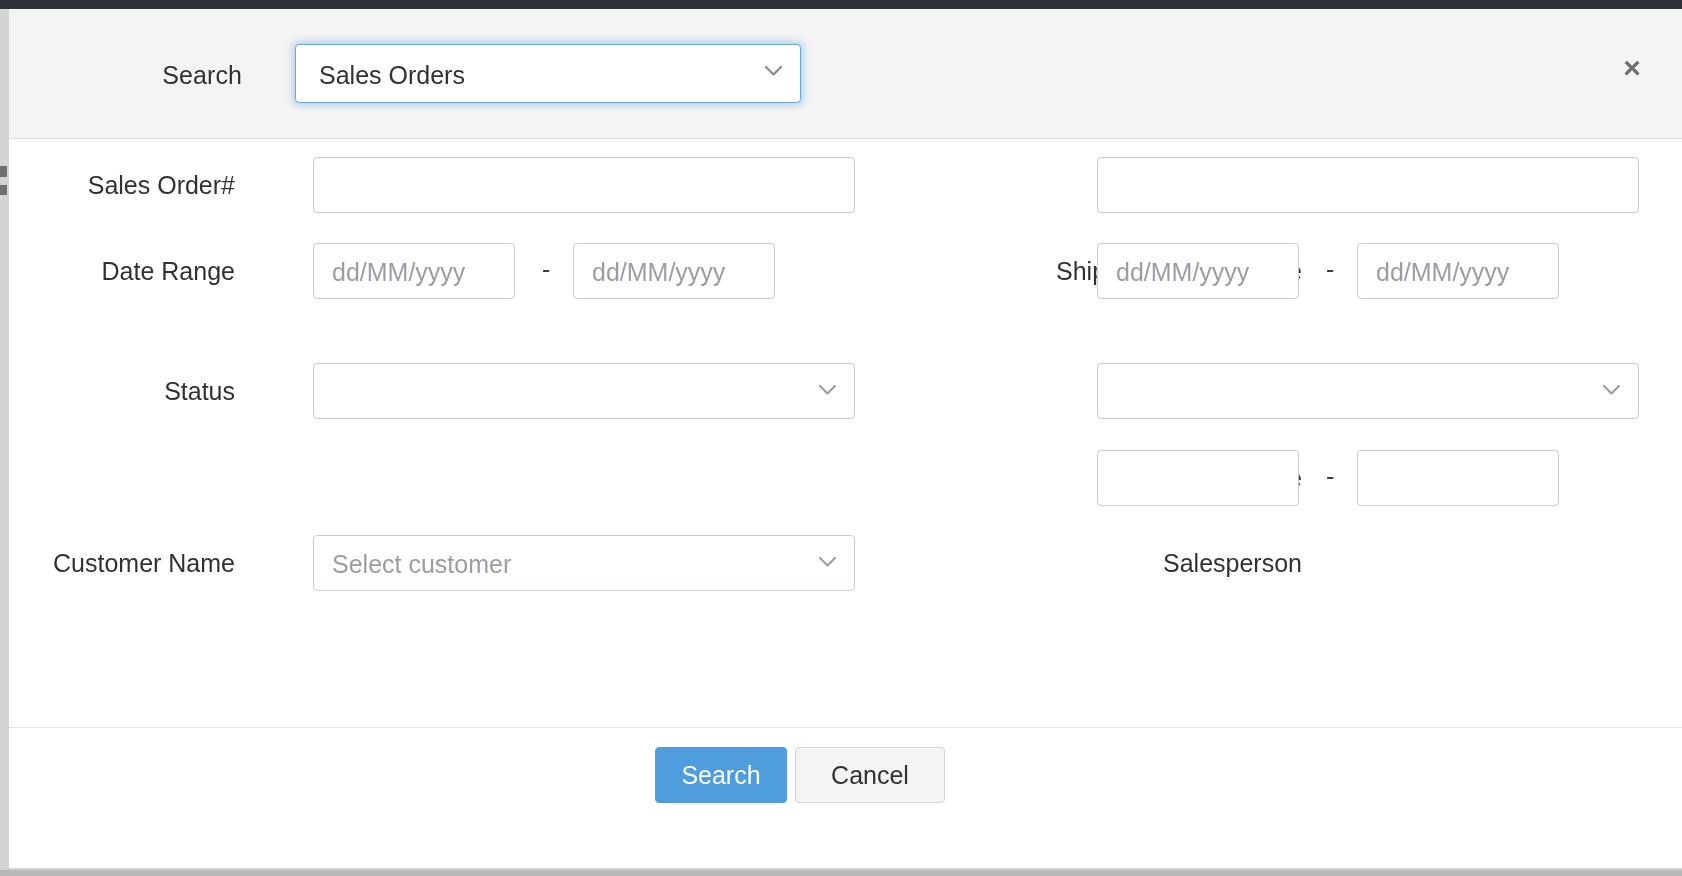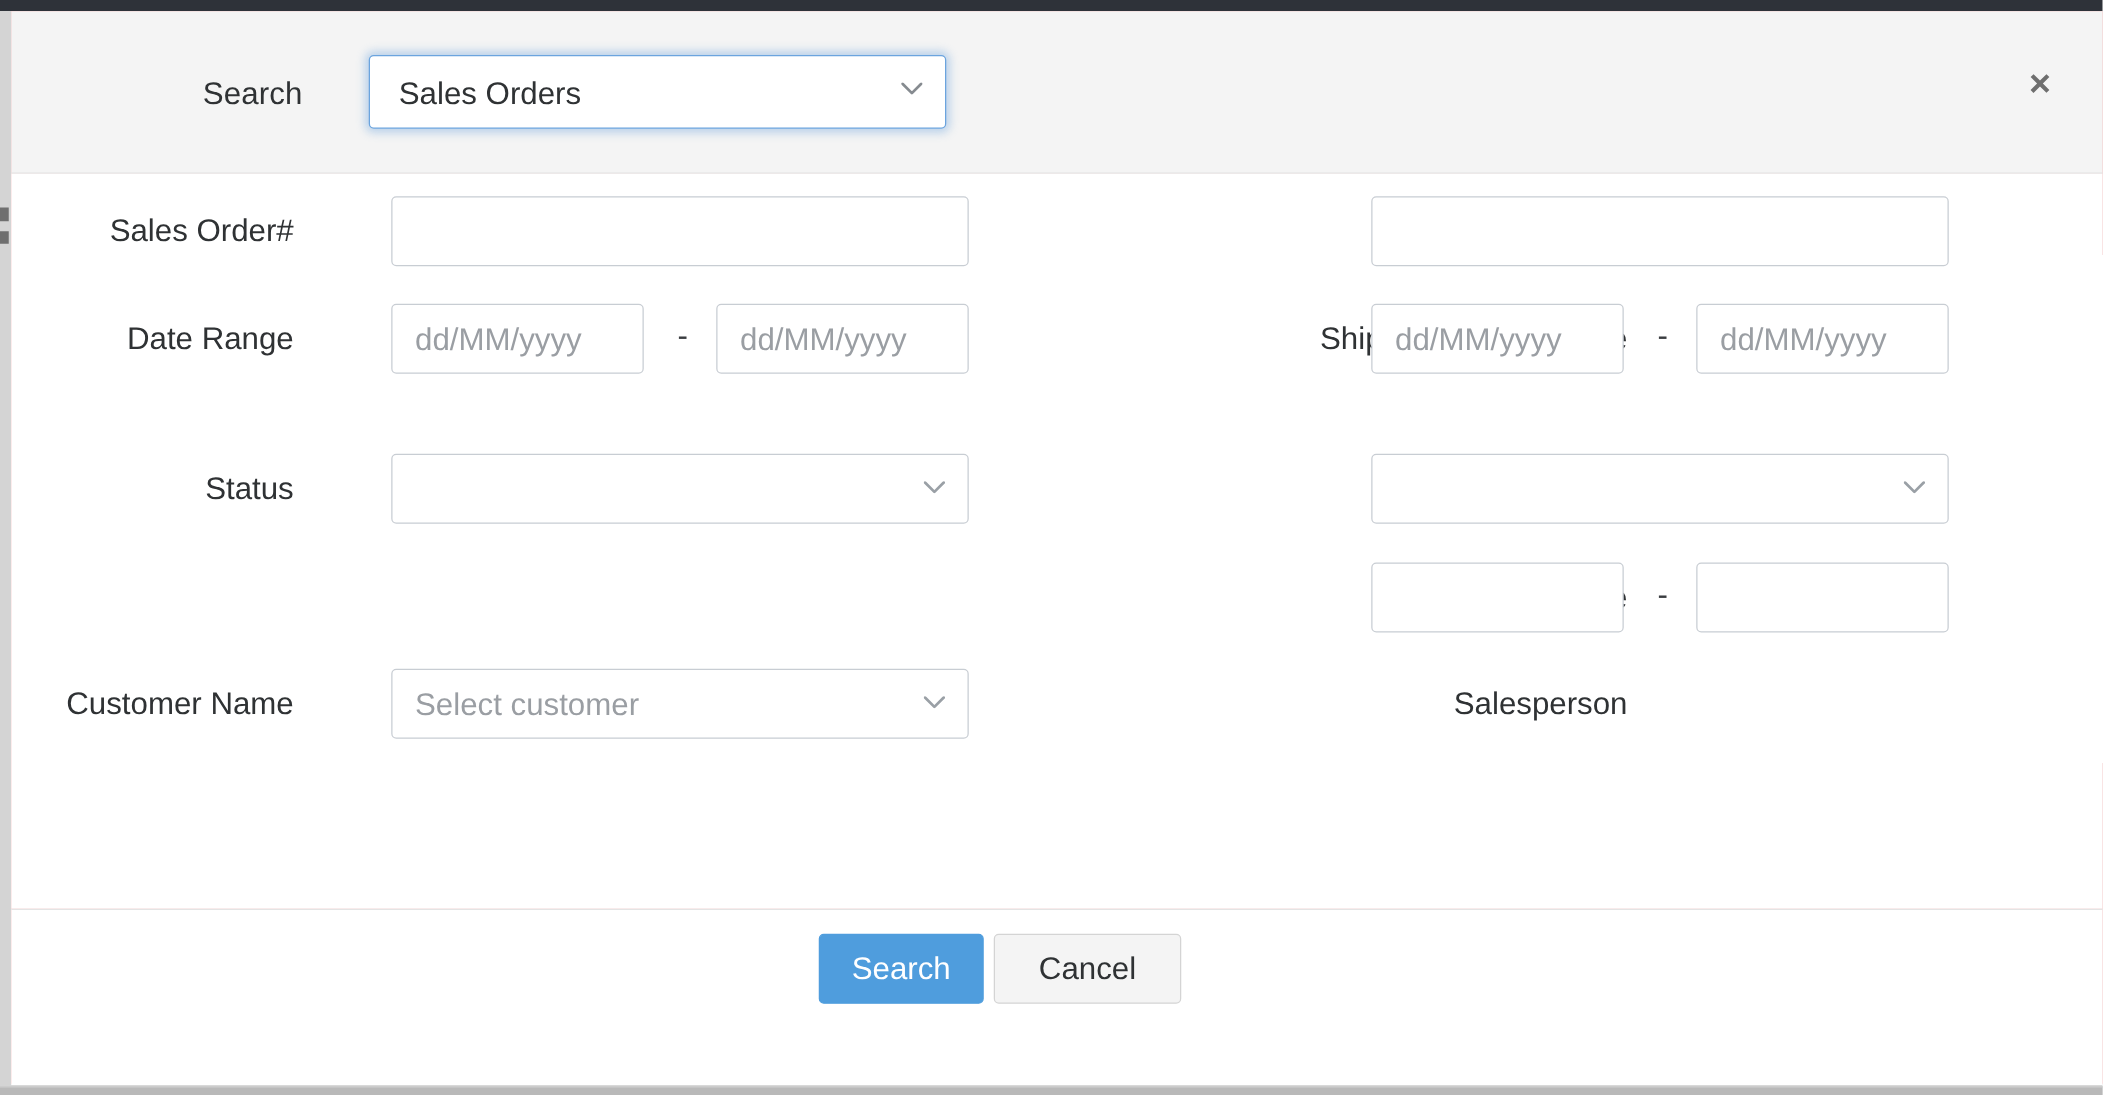--- a/index.html
+++ b/index.html
@@ -57,21 +57,21 @@
   .left-rail-tick.a { top: 157px; height: 11px; }
   .left-rail-tick.b { top: 176px; height: 10px; }
 
   
   .modal {
     position: absolute;
     left: 9px;
     top: 9px;
     width: 1673px;
     height: 858px;
-    background: #fca5a5;
+    background: #be185d;
     box-sizing: border-box;
   }
 
   .modal-header {
     position: relative;
     height: 129px;
     background: #f4f4f4;
     border-bottom: 1px solid #e2e2e2;
   }
   .header-row {
@@ -93,21 +93,21 @@
   .header-select-wrap {
     position: absolute;
     left: 286px;
     top: 35px;
     width: 462px;
     height: 59px;
   }
   .header-select {
     position: relative;
     box-sizing: border-box;
-    width: 462px;
+    width: 506px;
     height: 59px;
     background: #ffffff;
     border: 1.5px solid #6ba4de;
     border-radius: 4px;
     box-shadow: 0 0 7px 3px rgba(110,165,222,0.42);
   }
   .header-select .sel-text {
     position: absolute;
     left: 23px;
     top: 16px;
@@ -162,21 +162,21 @@
   }
   .col-right .f-control { left: 295px; }
 
   .tbox {
     box-sizing: border-box;
     background: #ffffff;
     border: 1px solid #c8cdd3;
     border-radius: 4px;
     height: 56px;
   }
-  .tbox.wide   { width: 462px; }
+  .tbox.wide   { width: 542px; }
   .tbox.half   { width: 202px; }
 
   .tbox .ph {
     position: absolute;
     left: 18px;
     top: 14px;
     font-size: 25px;
     color: #9a9ea3;
     white-space: nowrap;
   }

